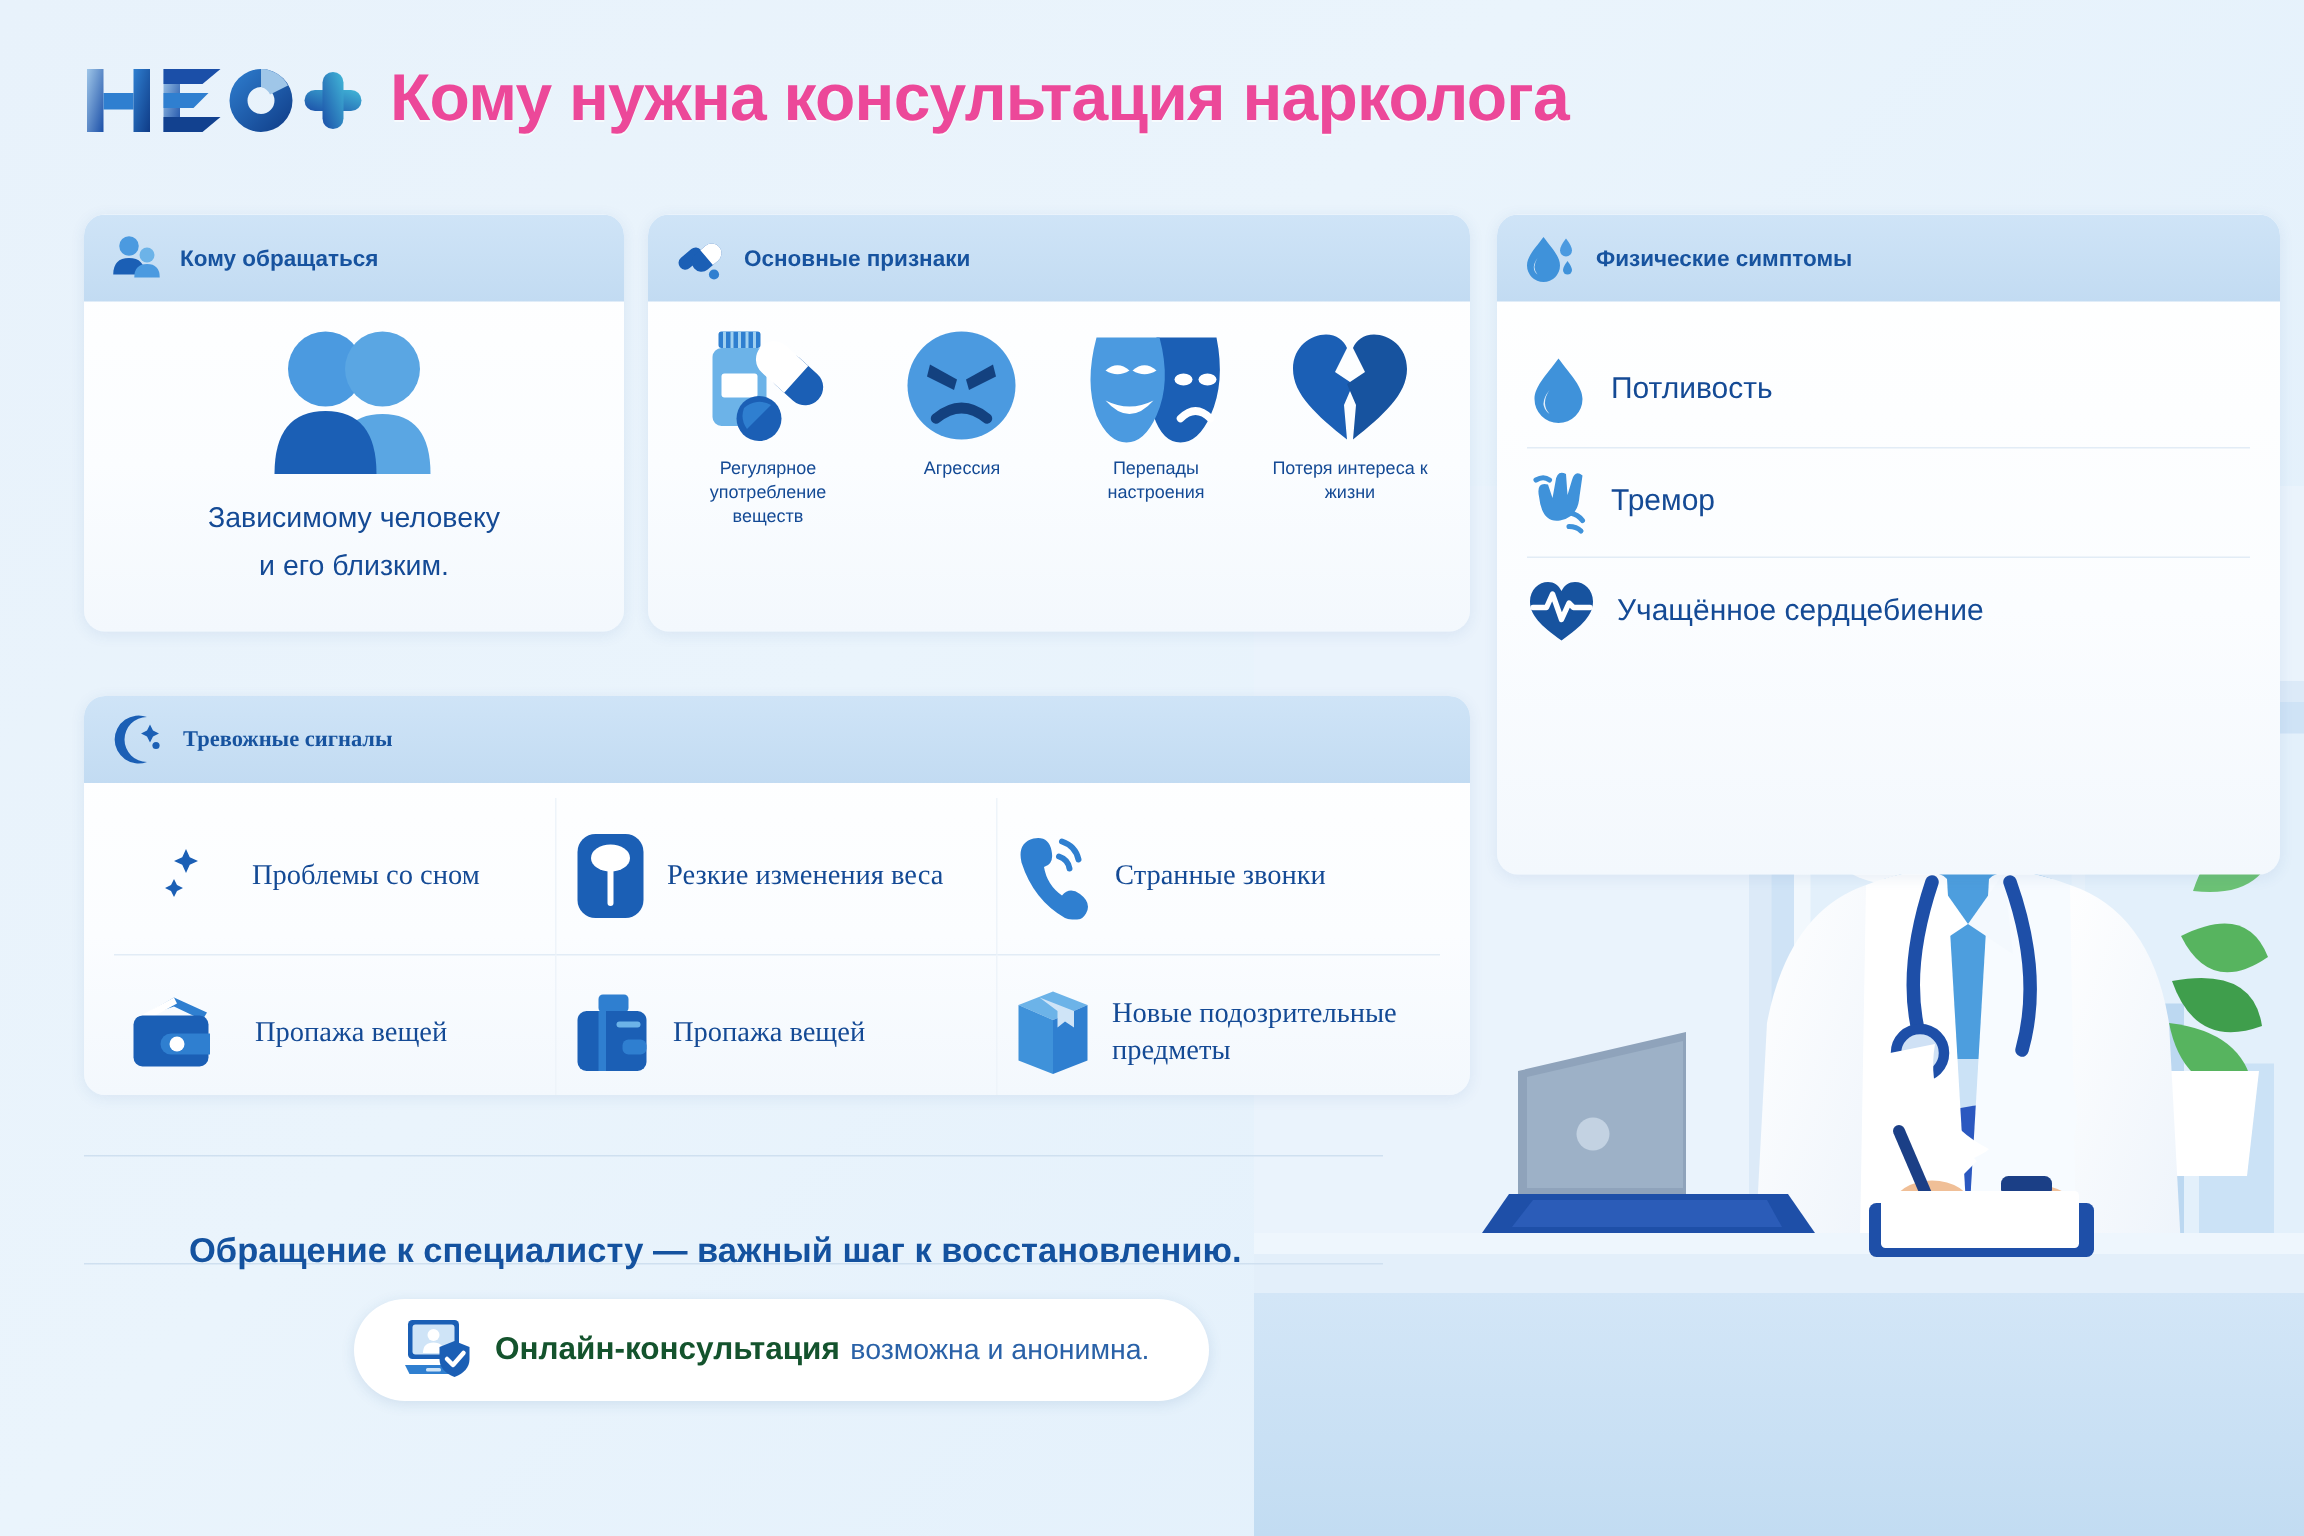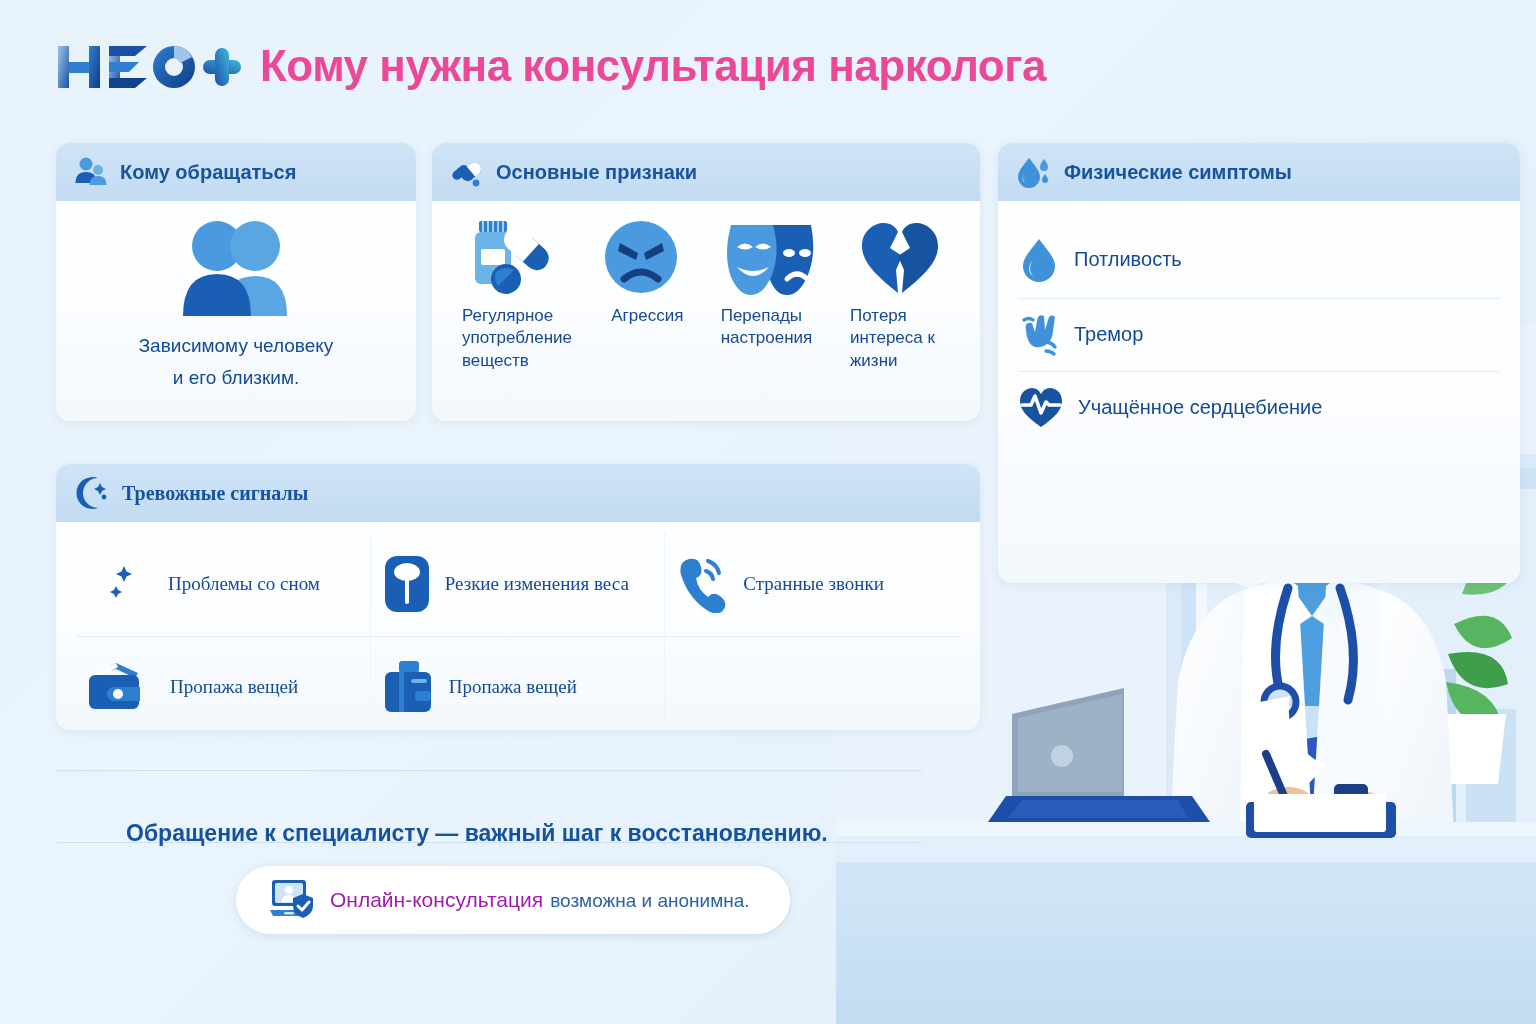--- a/index.html
+++ b/index.html
@@ -28,33 +28,33 @@
     background: linear-gradient(180deg,#ffffff 0%,#fbfdff 60%,#f3f8fd 100%);
     border-radius: 14px;
     box-shadow: 0 2px 10px rgba(40,90,150,.09);
     overflow: hidden;
   }
   .card-head {
     background: linear-gradient(180deg,#cfe4f7 0%,#c2dbf2 100%);
     height: 58px; display:flex; align-items:center; gap:12px;
     padding: 0 18px;
   }
-  .card-head .ttl { font-size:20px; font-weight:700; color:#17539f; white-space:nowrap; }
+  .card-head .ttl { font-size:15px; font-weight:700; color:#17539f; white-space:nowrap; }
   .card-body { padding: 14px 18px 16px; }
 
   
   #card-who { left:56px; top:143px; width:360px; height:278px; }
   #card-who .card-body { display:flex; flex-direction:column; align-items:center; justify-content:center; height:208px; gap:4px;}
   .who-text { font-size:19px; color:#144a95; text-align:center; line-height:1.45; }
 
   
   #card-signs { left:432px; top:143px; width:548px; height:278px; }
   #card-signs .card-body { display:flex; justify-content:space-between; gap:4px; padding-top:16px;}
   .sign { width:124px; display:flex; flex-direction:column; align-items:center; gap:6px;}
-  .sign .lbl { font-size:17px; color:#144a95; line-height:1.32;margin-left:12px; }
+  .sign .lbl { font-size:12px; color:#144a95; text-align:center; line-height:1.32; }
 
   
   #card-phys { left:998px; top:143px; width:522px; height:440px; }
   #card-phys .card-body { padding: 21px 20px 10px; }
   .plist { list-style:none; }
   .plist li { display:flex; align-items:center; gap:14px; padding:14px 0; }
   .plist li + li { border-top:1px solid #e2ecf6; }
   .plist .lbl { font-size:20px; color:#144a95; line-height:1.28; }
 
   
@@ -74,21 +74,21 @@
   .foot-note {
     position:absolute; left:126px; top:820px; z-index:3;
     font-size:23px; font-weight:700; color:#14529f; white-space:nowrap;
   }
   .pill {
     position:absolute; left:236px; top:866px; z-index:3;
     height:68px; border-radius:34px; background:#ffffff;
     box-shadow:0 2px 9px rgba(40,90,150,.13);
     display:flex; align-items:center; gap:14px; padding:0 40px 0 34px;
   }
-  .pill .p1 { font-size:21px; font-weight:400; color:#a21caf; white-space:nowrap;}
+  .pill .p1 { font-size:21px; font-weight:700; color:#14532d; white-space:nowrap;}
   .pill .p2 { font-size:19px; color:#2a62a8; white-space:nowrap; }
   .pill-txt { display:flex; align-items:baseline; gap:7px; }
   .ico { flex:0 0 auto; display:block; }
 </style>
 </head>
 <body>
 
 <svg id="scene" viewBox="0 0 700 700">
   <defs>
     <linearGradient id="deskG" x1="0" y1="0" x2="0" y2="1">
@@ -416,20 +416,29 @@
         <svg class="ico" width="56" height="56" viewBox="0 0 56 56">
           <rect x="18" y="2" width="20" height="12" rx="3" fill="#2f7fd0"></rect>
           <rect x="4" y="13" width="46" height="40" rx="6" fill="#1b5fb5"></rect>
           <rect x="18" y="13" width="5" height="40" fill="#2f7fd0"></rect>
           <rect x="30" y="20" width="16" height="4" rx="2" fill="#6cb3e8"></rect>
           <rect x="34" y="32" width="16" height="10" rx="4" fill="#2f7fd0"></rect>
         </svg>
         <span class="lbl">Пропажа вещей</span>
       </div>
 
+      <div class="acell">
+        <svg class="ico" width="54" height="60" viewBox="0 0 54 60">
+          <path d="M27 2 L50 11 L27 21 L4 11z" fill="#6cb3e8"></path>
+          <path d="M4 11 L27 21 v36 L4 48z" fill="#3f92da"></path>
+          <path d="M50 11 L27 21 v36 L50 48z" fill="#2f7fd0"></path>
+          <path d="M18 6 l23 9 v11 l-6 -4 l-5 4 V15z" fill="#cfe4f7"></path>
+        </svg>
+        <span class="lbl">Новые подозрительные предметы</span>
+      </div>
 
     </div>
   </div>
 </section>
 
 <div class="foot-rule" id="rule-top"></div>
 <div class="foot-note">Обращение к специалисту — важный шаг к восстановлению.</div>
 <div class="foot-rule" id="rule-bot"></div>
 
 <div class="pill">

